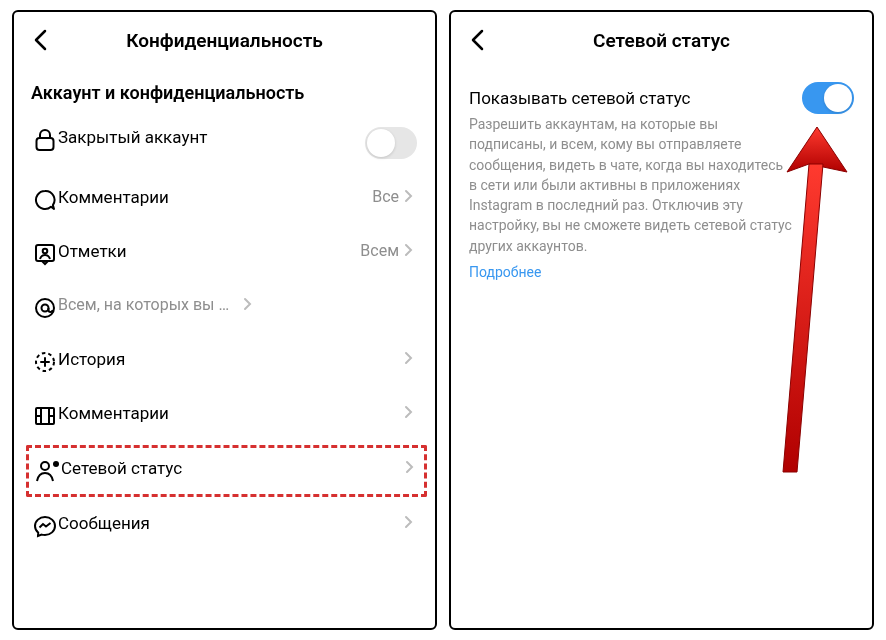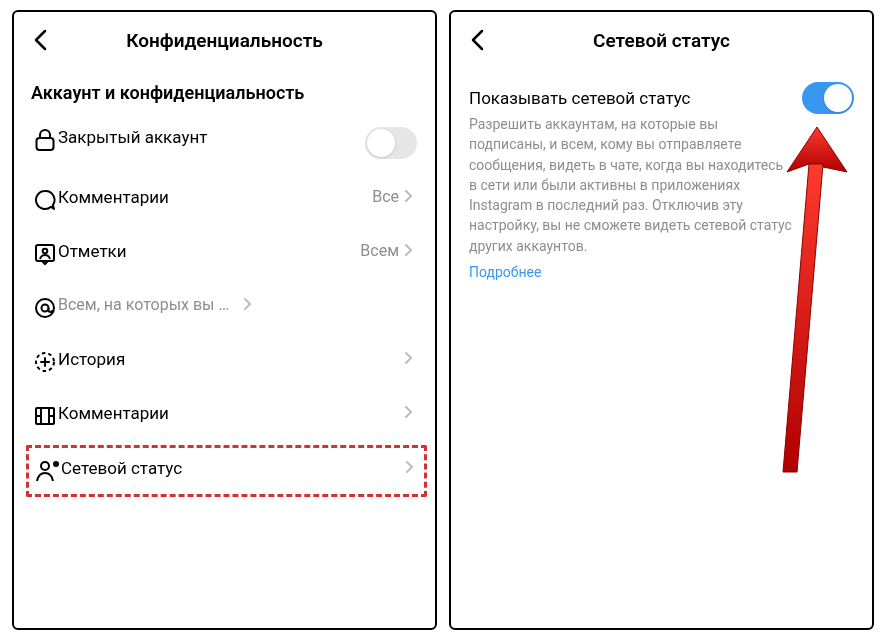--- a/index.html
+++ b/index.html
@@ -269,20 +269,34 @@
       </div>
       <div class="row-label">Сетевой статус</div>
       <div class="chevron">
           <svg width="9" height="14" viewBox="0 0 9 14" fill="none">
             <path d="M2 2 L7 7 L2 12" stroke="#bcbcbc" stroke-width="2" stroke-linecap="round"></path>
           </svg>
         </div>
     </div>
   </div>
 
+  <div class="row">
+    <div class="row-icon">
+      <svg width="24" height="24" viewBox="0 0 24 24" fill="none">
+          <path d="M12 3 C6.5 3 2 7 2 12 c0 2.6 1.2 5 3.2 6.6 L5 22 l3.6-1.4 C9.7 20.9 10.8 21 12 21 c5.5 0 10-4 10-9 S17.5 3 12 3 Z" stroke="#000" stroke-width="2"></path>
+          <path d="M6.5 13.5 L10 10 L13 12.5 L17.5 9" stroke="#000" stroke-width="2" fill="none"></path>
+        </svg>
+    </div>
+    <div class="row-label">Сообщения</div>
+    <div class="chevron">
+        <svg width="9" height="14" viewBox="0 0 9 14" fill="none">
+          <path d="M2 2 L7 7 L2 12" stroke="#bcbcbc" stroke-width="2" stroke-linecap="round"></path>
+        </svg>
+      </div>
+  </div>
 </div>
 
 <div class="phone-frame">
   <div class="header">
     <div class="back-btn">
       <svg width="14" height="22" viewBox="0 0 14 22" fill="none">
           <path d="M12 2 L3 11 L12 20" stroke="#000" stroke-width="2.5" stroke-linecap="round" stroke-linejoin="round"></path>
         </svg>
     </div>
     <div class="header-title">Сетевой статус</div>

